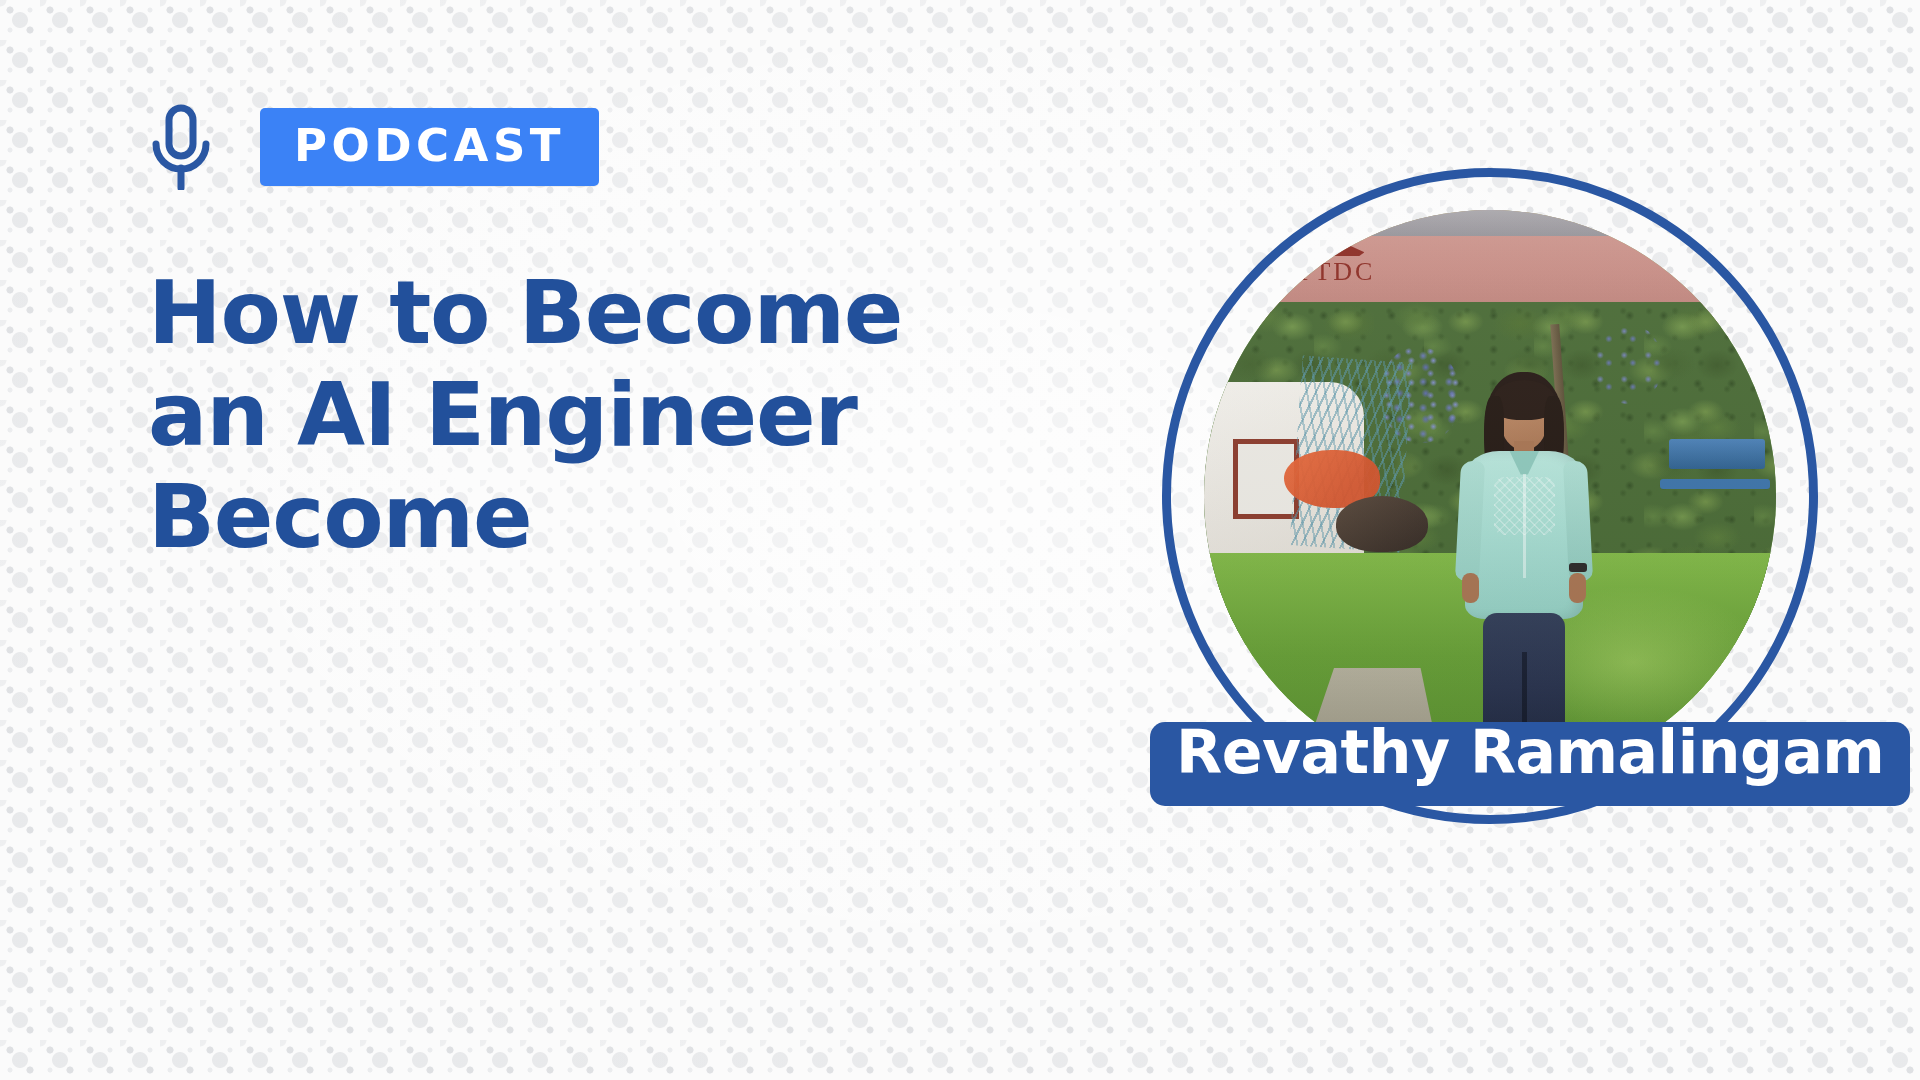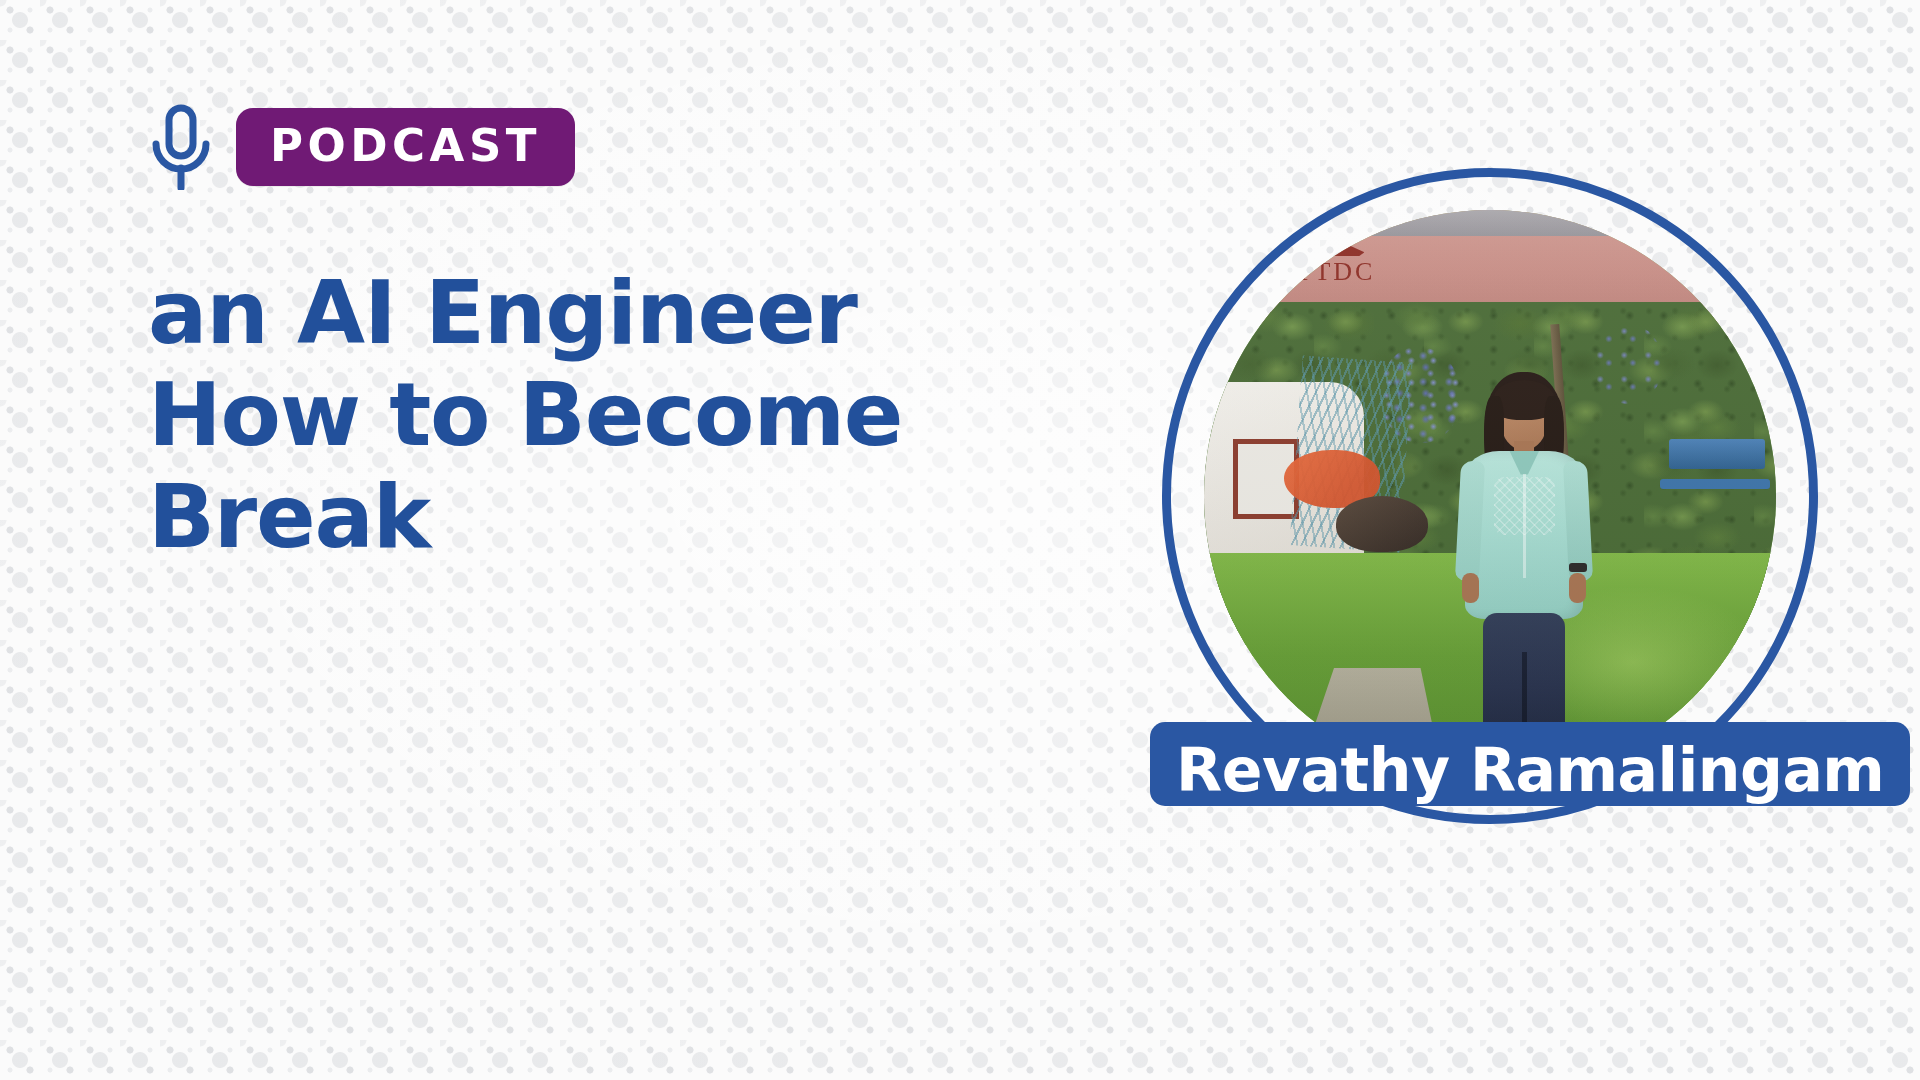--- a/index.html
+++ b/index.html
@@ -68,23 +68,24 @@
     flex: 0 0 auto;
     display: block;
   }
 
   .podcast-badge {
     display: inline-flex;
     align-items: center;
     justify-content: center;
     height: 74px;
     padding: 0 34px 4px 34px;
-    background: #701a75;
-    border-radius: 17px;
+    background: #3b82f6;
+    border-radius: 5px;
     box-shadow: 0 1px 0 rgba(0,0,0,0.06);
+    margin-left: 24px;
   }
   .podcast-badge .badge-text {
     color: #ffffff;
     font-family: "DejaVu Sans", sans-serif;
     font-size: 45px;
     font-weight: bold;
     letter-spacing: 4.5px;
     line-height: 1;
     white-space: nowrap;
     -webkit-font-smoothing: antialiased;
@@ -446,21 +447,21 @@
   
   .name-banner {
     position: absolute;
     left: -12px;
     top: 554px;
     min-width: 690px;
     height: 84px;
     background: #2a57a3;
     border-radius: 15px;
     display: flex;
-    align-items: flex-end;
+    align-items: flex-start;
     justify-content: center;
     padding: 0 26px 6px 26px;
     box-sizing: border-box;
   }
   .name-banner .name-text {
     color: #ffffff;
     font-family: "DejaVu Sans", sans-serif;
     font-weight: bold;
     font-size: 60px;
     line-height: 1;
@@ -485,23 +486,23 @@
         <path d="M8 40 a25 25 0 0 0 50 0" fill="none" stroke="#2a57a3" stroke-width="7" stroke-linecap="round"></path>
         <line x1="33" y1="64" x2="33" y2="84" stroke="#2a57a3" stroke-width="7" stroke-linecap="round"></line>
       </svg>
 
       <div class="podcast-badge">
         <span class="badge-text">PODCAST</span>
       </div>
     </div>
 
     <h1 class="episode-title">
+      <span class="tline">How to Become</span>
       <span class="tline">an AI Engineer</span>
-      <span class="tline">How to Become</span>
-      <span class="tline">Break</span>
+      <span class="tline">Become</span>
     </h1>
 
   </div>
 
   <div class="portrait-block">
 
     <div class="portrait-ring"></div>
 
     <div class="portrait-photo">
       <div class="photo-scene">

